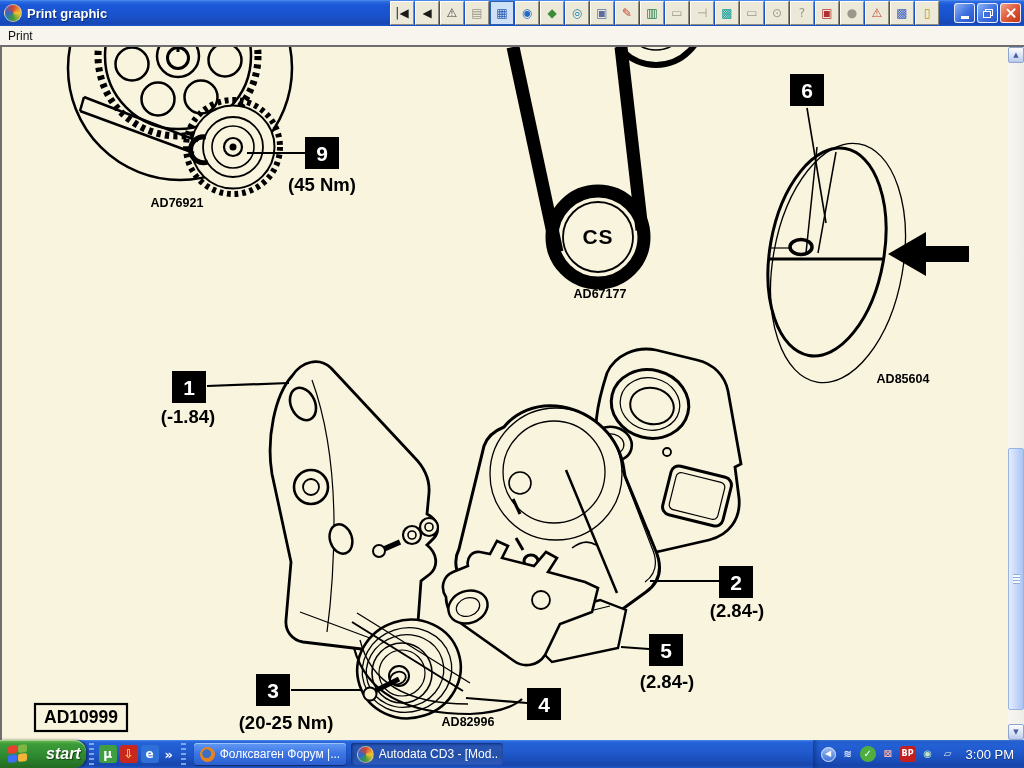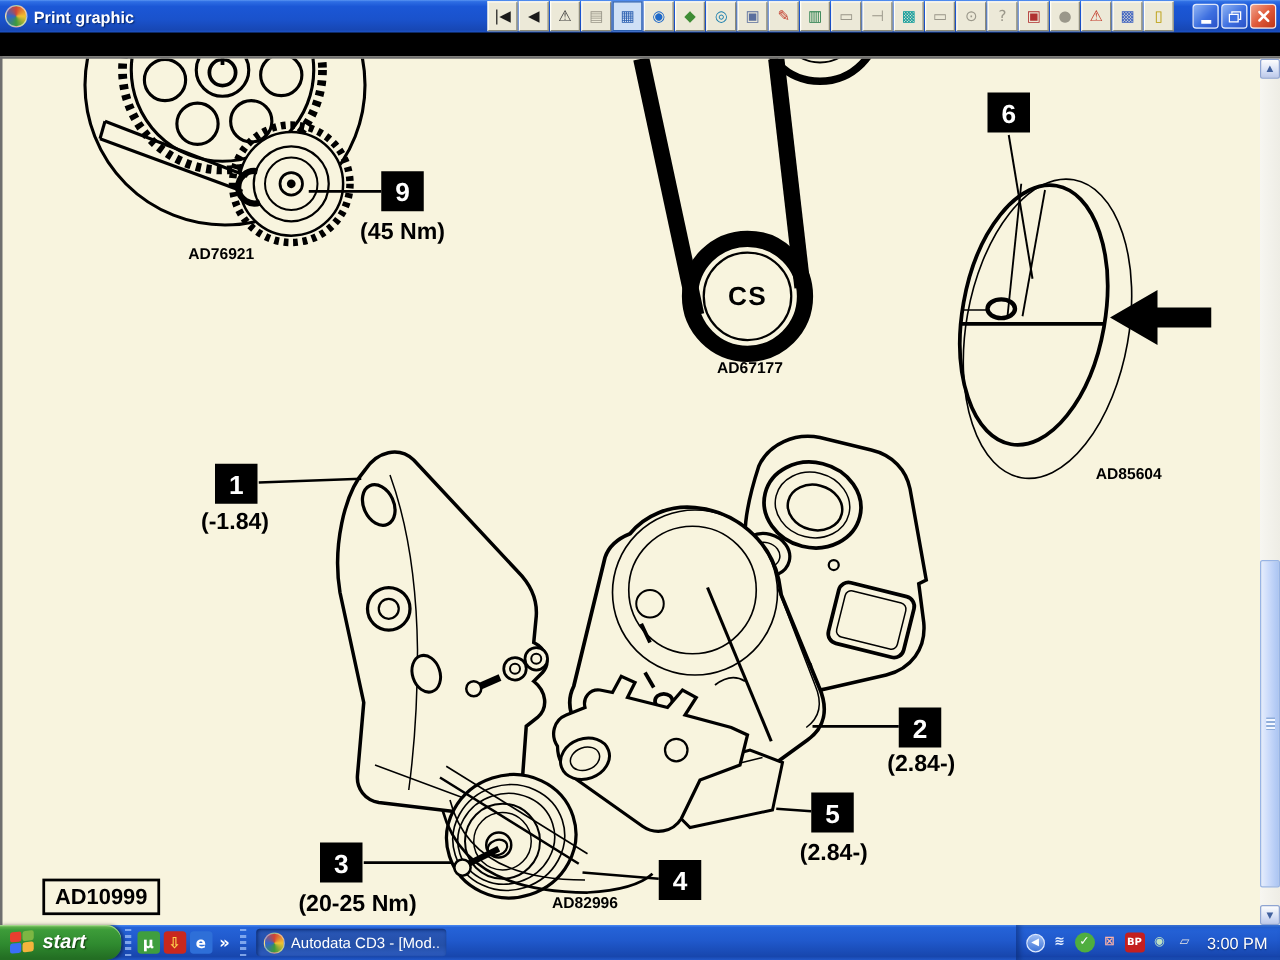--- a/index.html
+++ b/index.html
@@ -50,21 +50,21 @@
     font-family:"DejaVu Sans",sans-serif;}
   .sb-up{top:0;} .sb-down{bottom:0;}
   .sb-thumb{position:absolute;left:0;top:401px;width:16px;height:262px;box-sizing:border-box;
     background:linear-gradient(90deg,#e6edfc,#cadafa 45%,#aac4f2);border:1px solid #98b4e4;border-radius:2px;}
   .sb-thumb::after{content:"";position:absolute;left:4px;top:50%;margin-top:-5px;width:7px;height:10px;
     background:repeating-linear-gradient(180deg,#8fadda 0 1.5px,#f4f8ff 1.5px 3px);}
 
   
   .taskbar{position:absolute;left:0;top:740px;width:1024px;height:28px;display:flex;align-items:center;
     background:linear-gradient(180deg,#4a8af2 0%,#2563d8 7%,#2059cc 45%,#1746ad 90%,#2158c8 100%);}
-  .start{height:28px;display:flex;align-items:center;gap:6px;padding:0 28px 0 8px;border:0;
+  .start{height:28px;display:flex;align-items:center;gap:18px;padding:0 5px 0 8px;border:0;
     border-radius:0 12px 12px 0;color:#fff;font-weight:bold;font-style:italic;font-size:16px;
     font-family:"Liberation Sans",sans-serif;text-shadow:1px 1px 1px #14400f;
     background:linear-gradient(180deg,#73bd57 0%,#3d9c39 14%,#2f8a2f 55%,#236e23 95%);
     box-shadow:2px 0 3px rgba(0,0,0,.45),inset 0 1px 0 #9fd687;}
   .flag{width:20px;height:18px;display:grid;grid-template-columns:9px 9px;grid-template-rows:8px 8px;gap:1px;transform:skewY(-6deg);}
   .flag i{border-radius:2px;}
   .f1{background:#e93f2f;}.f2{background:#7db643;}.f3{background:#3b6ff5;}.f4{background:#f4b43c;}
   .ql-sep{width:5px;height:22px;margin:0 3px;
     background:repeating-linear-gradient(180deg,rgba(150,185,245,.8) 0 2px,transparent 2px 5px);}
   .quicklaunch{display:flex;align-items:center;gap:3px;padding:0 2px;}
@@ -174,20 +174,23 @@
         </button>
       <button class="wc max">
           <span class="rest"></span>
         </button>
       <button class="wc close">
           <span class="xx"></span>
         </button>
     </div>
   </div>
 
+  <div class="menubar">
+    <span class="menu-item">Print</span>
+  </div>
 
   <div class="content">
     <svg width="1006" height="693" viewBox="2 47 1006 693" fill="none" stroke="#000">
 
       <g>
         <circle cx="180" cy="68" r="112" stroke-width="2.5"></circle>
         <circle cx="178" cy="56" r="80" stroke-width="7" stroke-dasharray="4.2 4.2"></circle>
         <circle cx="178" cy="56" r="73" stroke-width="2.5" fill="#f8f4de"></circle>
         <circle cx="132" cy="64" r="16.5" stroke-width="2.5"></circle>
         <circle cx="158" cy="99" r="16.5" stroke-width="2.5"></circle>
@@ -370,20 +373,24 @@
           <span style="color: rgb(255, 210, 77);">⇩</span>
         </button>
       <button class="ql" style="background: rgb(46, 111, 216);">
           <span style="color: rgb(255, 255, 255);">e</span>
         </button>
       <button class="ql chevron">
           <span>»</span>
         </button>
     </div>
     <span class="ql-sep"></span>
+    <button class="task-btn">
+      <span class="ticon ff"></span>
+      <span class="tlabel">Фолксваген Форум |...</span>
+    </button>
     <button class="task-btn active">
       <span class="ticon ad"></span>
       <span class="tlabel">Autodata CD3 - [Mod...</span>
     </button>
     <div class="tray">
       <button class="tray-chevron">
           <span>◀</span>
         </button>
       <span class="tri" style="background: transparent;">
           <b style="color: rgb(233, 241, 255);">≋</b>

